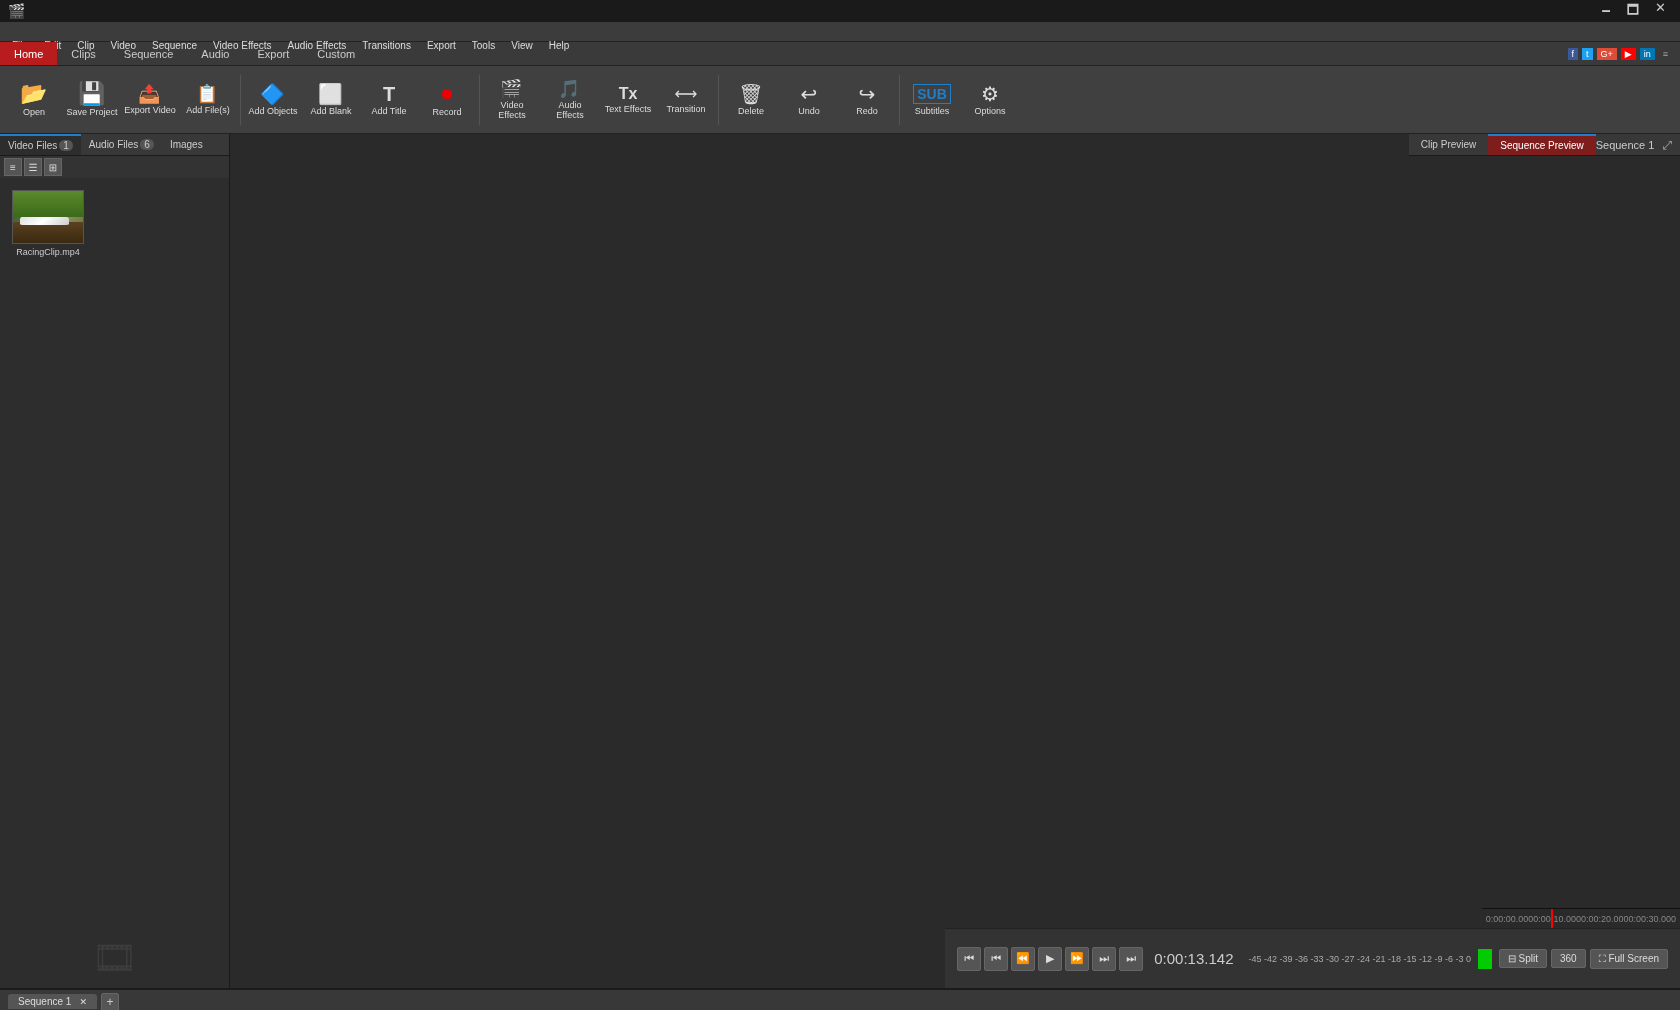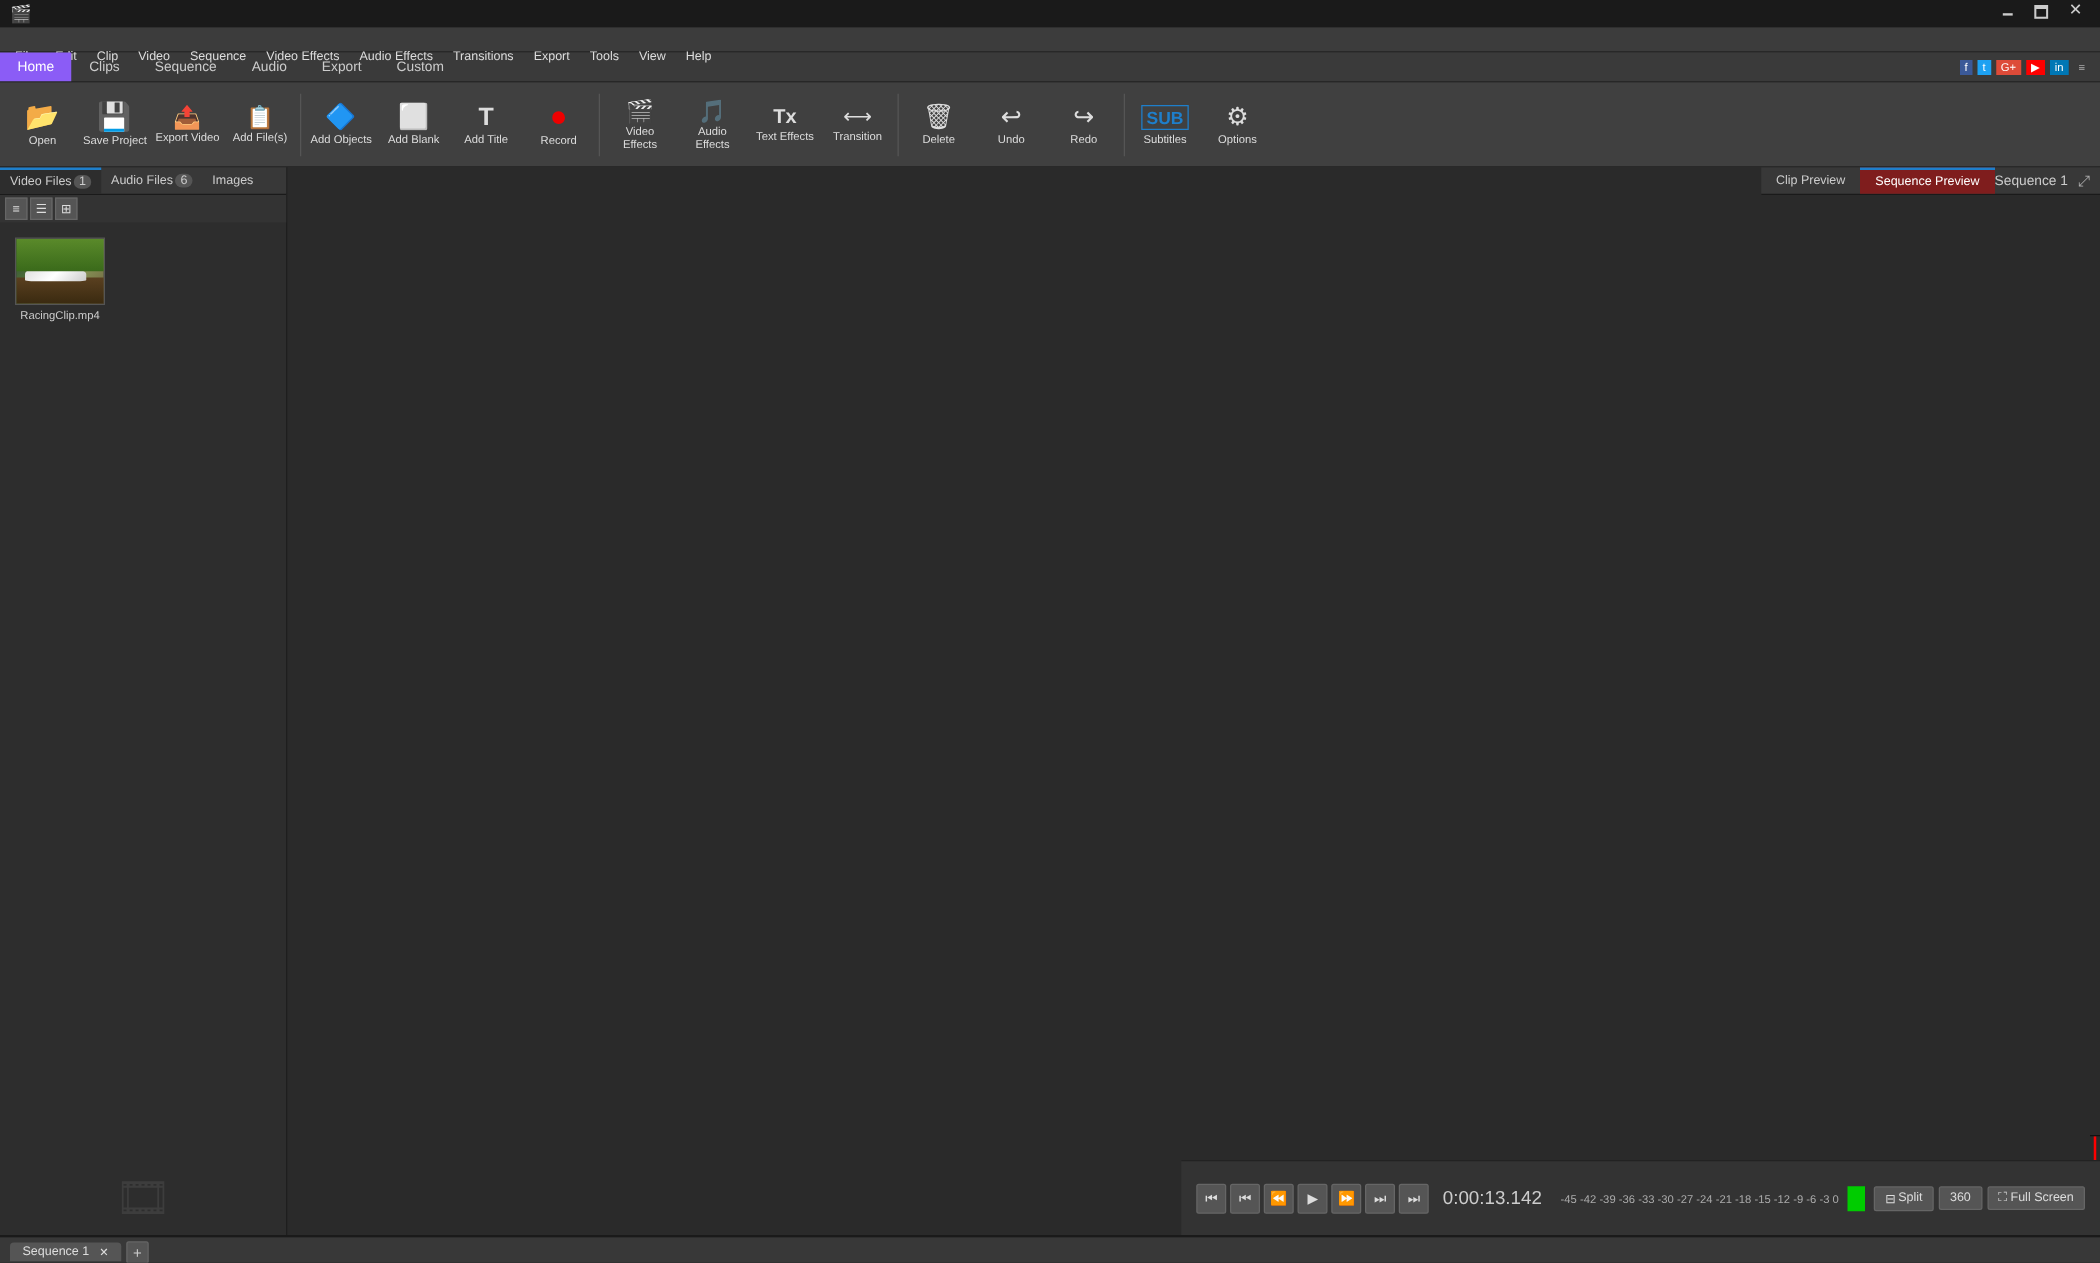--- a/index.html
+++ b/index.html
@@ -47,21 +47,21 @@
     }
     .tab-btn {
       padding: 3px 14px;
       cursor: pointer;
       color: #ccc;
       font-size: 11px;
       height: 100%;
       display: flex;
       align-items: center;
     }
-    .tab-btn.active { background: #8b5cf6; color: #fff; }
+    .tab-btn.active { background: #b91c1c; color: #fff; }
     #social-icons {
       margin-left: auto;
       display: flex;
       align-items: center;
       gap: 4px;
       padding-right: 8px;
       color: #aaa;
       font-size: 10px;
     }
 
@@ -538,20 +538,29 @@
 
         <div style="position:absolute;top:10%;left:5%;width:8%;height:30%;background:radial-gradient(ellipse,#2a5a1a 40%,transparent 70%);border-radius:50%;"></div>
         <div style="position:absolute;top:8%;left:80%;width:10%;height:35%;background:radial-gradient(ellipse,#3a7a2a 40%,transparent 70%);border-radius:50%;"></div>
         <div style="position:absolute;top:5%;right:10%;width:8%;height:40%;background:radial-gradient(ellipse,#1a4a0a 40%,transparent 70%);border-radius:50%;"></div>
 
         <div style="position:absolute;bottom:15%;left:20%;right:30%;height:2px;background:rgba(255,255,255,0.3);"></div>
       </div>
     </div>
 
     <div id="timeline-ruler" style="height:20px;background:#2a2a2a;border-top:1px solid #111;display:flex;align-items:center;padding:0 4px;position:relative;">
+      <div class="ruler-marks">
+        <div class="ruler-mark">0:00:00.000</div>
+        <div class="ruler-mark"></div>
+        <div class="ruler-mark">0:00:10.000</div>
+        <div class="ruler-mark"></div>
+        <div class="ruler-mark">0:00:20.000</div>
+        <div class="ruler-mark"></div>
+        <div class="ruler-mark">0:00:30.000</div>
+      </div>
 
       <div style="position:absolute;left:35%;top:0;width:2px;height:100%;background:red;"></div>
     </div>
 
     <div id="playback-bar">
       <div id="controls-row" style="display:flex;align-items:center;padding:8px 12px;gap:3px;height:100%;">
         <div class="ctrl-btn">⏮</div>
         <div class="ctrl-btn">⏮</div>
         <div class="ctrl-btn">⏪</div>
         <div class="ctrl-btn" style="background:#555;">▶</div>

